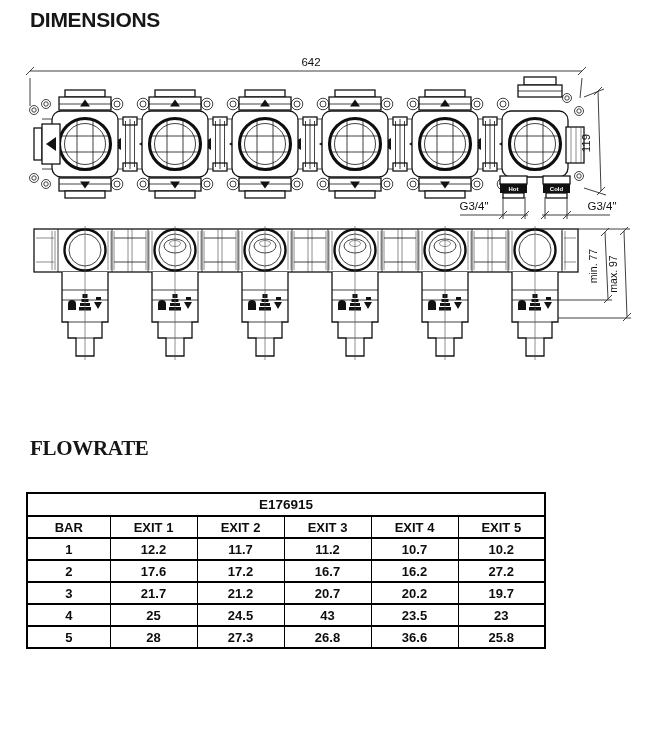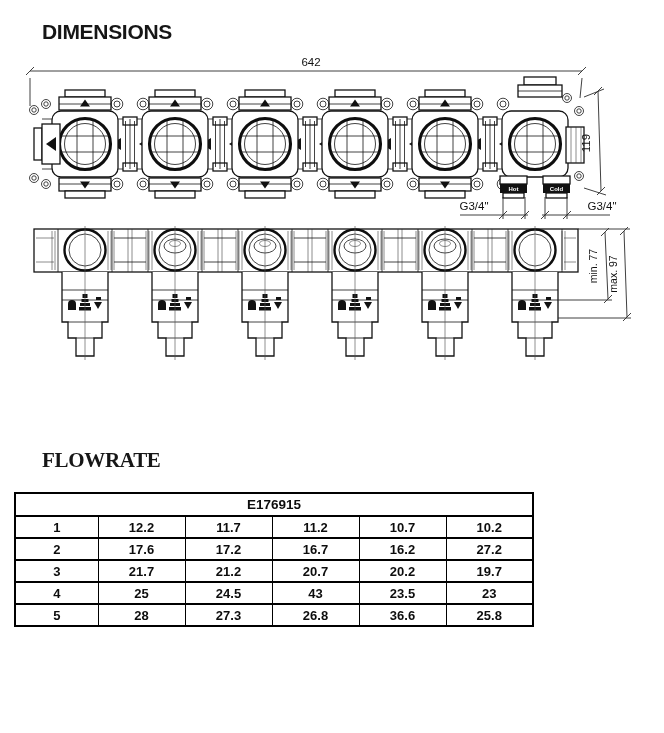--- a/index.html
+++ b/index.html
@@ -1,36 +1,36 @@
 <!DOCTYPE html>
 <html><head>
 <meta charset="utf-8">
 <style>
   html,body{margin:0;padding:0;}
   body{width:664px;height:733px;background:#fff;position:relative;overflow:hidden;
        font-family:"Liberation Sans",sans-serif;color:#111;}
-  .heading{position:absolute;left:30px;margin:12px;font-size:21px;font-weight:bold;
+  .heading{position:absolute;left:30px;margin:0;font-size:21px;font-weight:bold;
        letter-spacing:-0.3px;color:#161616;}
   #dim-heading{top:8px;}
   #flow-heading{top:436px;font-family:Liberation Serif, serif;}
   #drawing{position:absolute;left:0;top:0;}
   
   .ln{fill:#fff;stroke:#141414;stroke-width:1.3;}
   .nf{fill:none;stroke:#141414;stroke-width:1.3;}
   .thin{fill:none;stroke:#141414;stroke-width:0.8;}
   .hair{fill:none;stroke:#2e2e2e;stroke-width:0.55;}
   .thick{fill:#fff;stroke:#0e0e0e;stroke-width:3.1;}
   .blk{fill:#111;stroke:none;}
   .dim{fill:none;stroke:#2a2a2a;stroke-width:0.9;}
   .dt{font-size:11.5px;fill:#111;}
   .dts{font-size:10.5px;fill:#111;}
   .pl{font-size:6px;font-weight:bold;fill:#fff;}
   .cl{stroke:#555;stroke-width:0.65;fill:none;}
   
-  #flow-table{position:absolute;left:14px;top:492px;width:520px;
+  #flow-table{position:absolute;left:26px;top:492px;width:520px;
       border-collapse:collapse;table-layout:fixed;text-align:center;}
   #flow-table td{border:1px solid #000;border-top-width:2px;height:20px;
       font-size:13px;font-weight:bold;padding:0;color:#0d0d0d;}
   #flow-table{border:2px solid #000;}
   #flow-table .model-row td{height:21px;font-size:13.5px;}
 </style>
 </head>
 <body>
 
 <h1 class="heading" id="dim-heading">DIMENSIONS</h1>
@@ -304,20 +304,28 @@
       <col style="width:87px">
     <col style="width:87px">
       <col style="width:87px">
       <col style="width:87px">
   </colgroup>
   <tbody>
       <tr class="model-row">
     <td colspan="6">E176915</td>
   </tr>
   <tr>
+    <td>BAR</td>
+    <td>EXIT 1</td>
+    <td>EXIT 2</td>
+    <td>EXIT 3</td>
+    <td>EXIT 4</td>
+    <td>EXIT 5</td>
+  </tr>
+  <tr>
     <td>1</td>
     <td>12.2</td>
     <td>11.7</td>
     <td>11.2</td>
     <td>10.7</td>
     <td>10.2</td>
   </tr>
   <tr>
     <td>2</td>
     <td>17.6</td>

